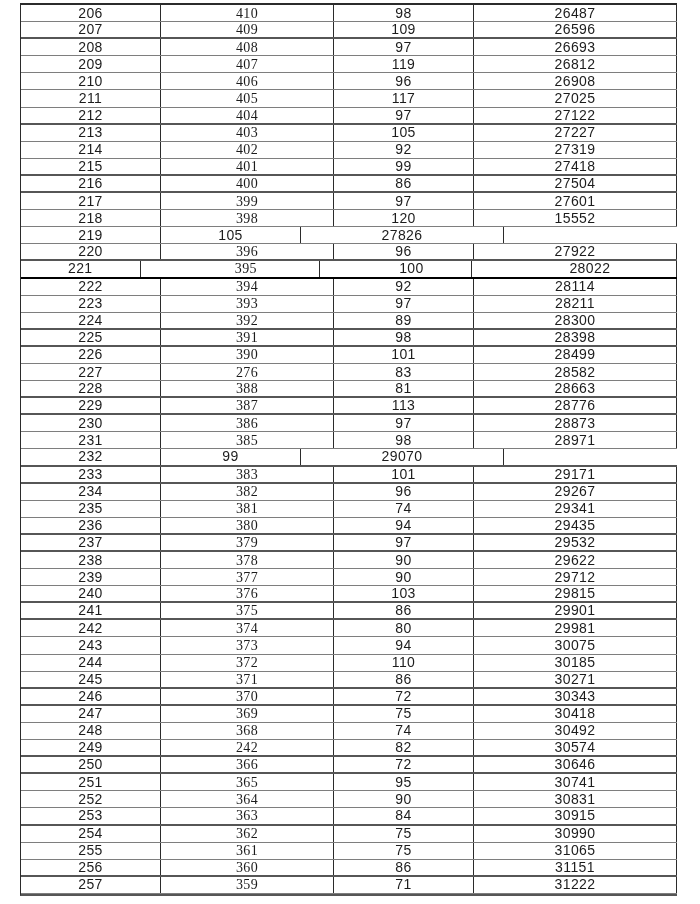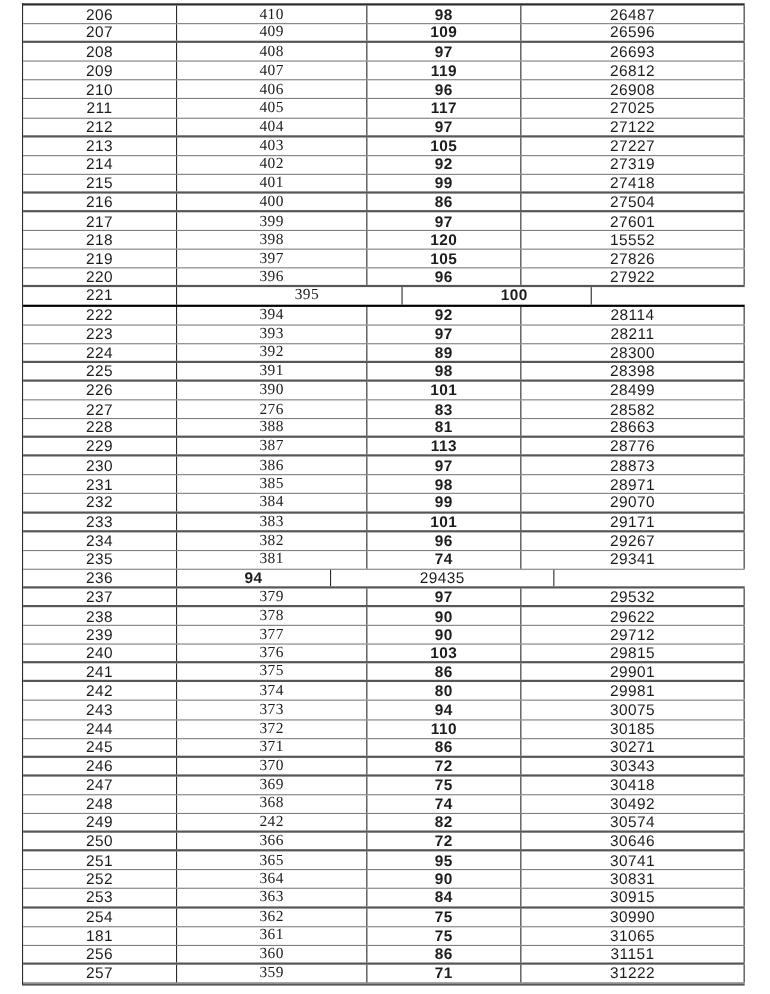--- a/index.html
+++ b/index.html
@@ -36,21 +36,21 @@
     justify-content:center;
     font-size:14px;
     line-height:15px;
     letter-spacing:0.4px;
     color:var(--text,#1c1c1c);
     overflow:hidden;
     white-space:nowrap;
   }
   .c1{width:140px;}
   .c2{width:173px;font-family:Liberation Serif, serif;}
-  .c3{width:140px;font-weight:bold;}
+  .c3{width:140px;}
   .c4{width:203px;}
 </style>
 </head>
 <body>
 
 <div class="page" style="--text: #1c1c1c; --grid: #2b2b2b; --rowline: #7e7e7e; --darkline: #565656; --thickline: #000000;">
   <div class="table">
       <div class="row">
         <div class="cell c1">206</div>
         <div class="cell c2">410</div>
@@ -124,34 +124,34 @@
         <div class="cell c4">27601</div>
       </div>
       <div class="row">
         <div class="cell c1">218</div>
         <div class="cell c2">398</div>
         <div class="cell c3">120</div>
         <div class="cell c4">15552</div>
       </div>
       <div class="row">
         <div class="cell c1">219</div>
-        <div class="cell c2">397</div>
         <div class="cell c3">105</div>
         <div class="cell c4">27826</div>
       </div>
       <div class="row b-dark">
         <div class="cell c1">220</div>
         <div class="cell c2">396</div>
         <div class="cell c3">96</div>
         <div class="cell c4">27922</div>
       </div>
       <div class="row b-black">
         <div class="cell c1">221</div>
         <div class="cell c2">395</div>
         <div class="cell c3">100</div>
+        <div class="cell c4">28022</div>
       </div>
       <div class="row">
         <div class="cell c1">222</div>
         <div class="cell c2">394</div>
         <div class="cell c3">92</div>
         <div class="cell c4">28114</div>
       </div>
       <div class="row">
         <div class="cell c1">223</div>
         <div class="cell c2">393</div>
@@ -201,21 +201,20 @@
         <div class="cell c4">28873</div>
       </div>
       <div class="row">
         <div class="cell c1">231</div>
         <div class="cell c2">385</div>
         <div class="cell c3">98</div>
         <div class="cell c4">28971</div>
       </div>
       <div class="row b-dark">
         <div class="cell c1">232</div>
-        <div class="cell c2">384</div>
         <div class="cell c3">99</div>
         <div class="cell c4">29070</div>
       </div>
       <div class="row b-dark">
         <div class="cell c1">233</div>
         <div class="cell c2">383</div>
         <div class="cell c3">101</div>
         <div class="cell c4">29171</div>
       </div>
       <div class="row">
@@ -225,20 +224,21 @@
         <div class="cell c4">29267</div>
       </div>
       <div class="row">
         <div class="cell c1">235</div>
         <div class="cell c2">381</div>
         <div class="cell c3">74</div>
         <div class="cell c4">29341</div>
       </div>
       <div class="row b-dark">
         <div class="cell c1">236</div>
+        <div class="cell c2">380</div>
         <div class="cell c3">94</div>
         <div class="cell c4">29435</div>
       </div>
       <div class="row b-dark">
         <div class="cell c1">237</div>
         <div class="cell c2">379</div>
         <div class="cell c3">97</div>
         <div class="cell c4">29532</div>
       </div>
       <div class="row">
@@ -337,21 +337,21 @@
         <div class="cell c3">84</div>
         <div class="cell c4">30915</div>
       </div>
       <div class="row">
         <div class="cell c1">254</div>
         <div class="cell c2">362</div>
         <div class="cell c3">75</div>
         <div class="cell c4">30990</div>
       </div>
       <div class="row">
-        <div class="cell c1">181</div>
+        <div class="cell c1">255</div>
         <div class="cell c2">361</div>
         <div class="cell c3">75</div>
         <div class="cell c4">31065</div>
       </div>
       <div class="row b-dark">
         <div class="cell c1">256</div>
         <div class="cell c2">360</div>
         <div class="cell c3">86</div>
         <div class="cell c4">31151</div>
       </div>

